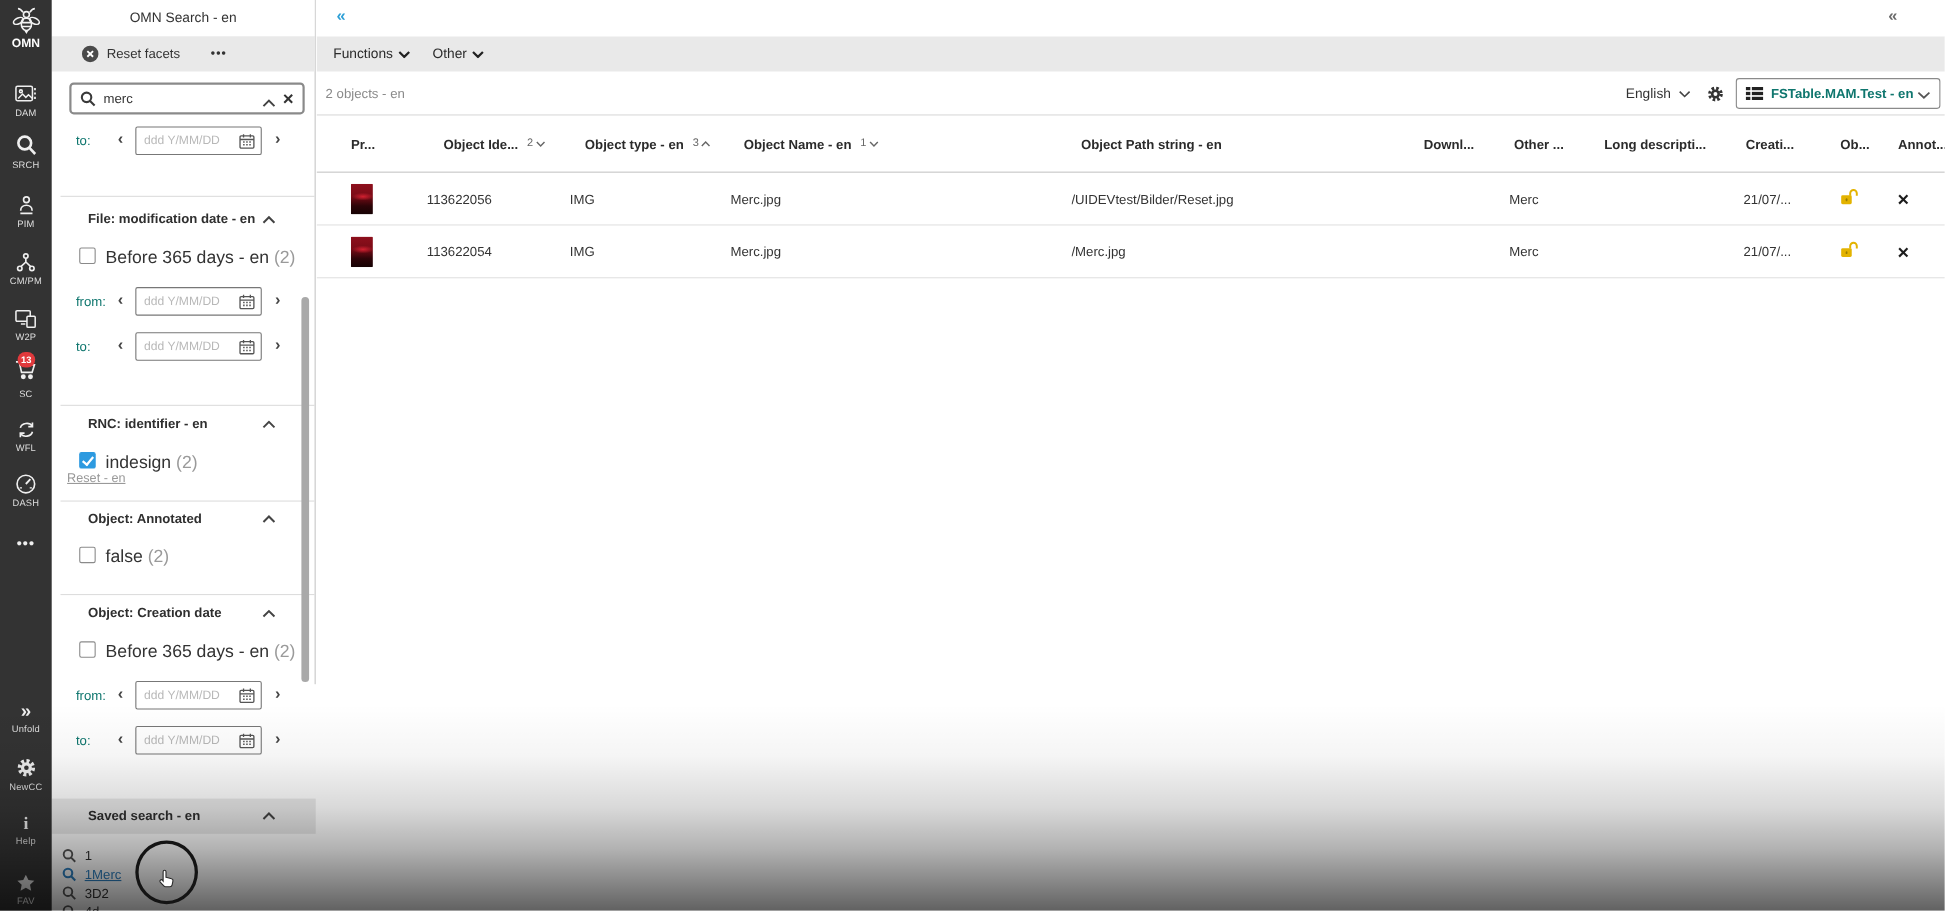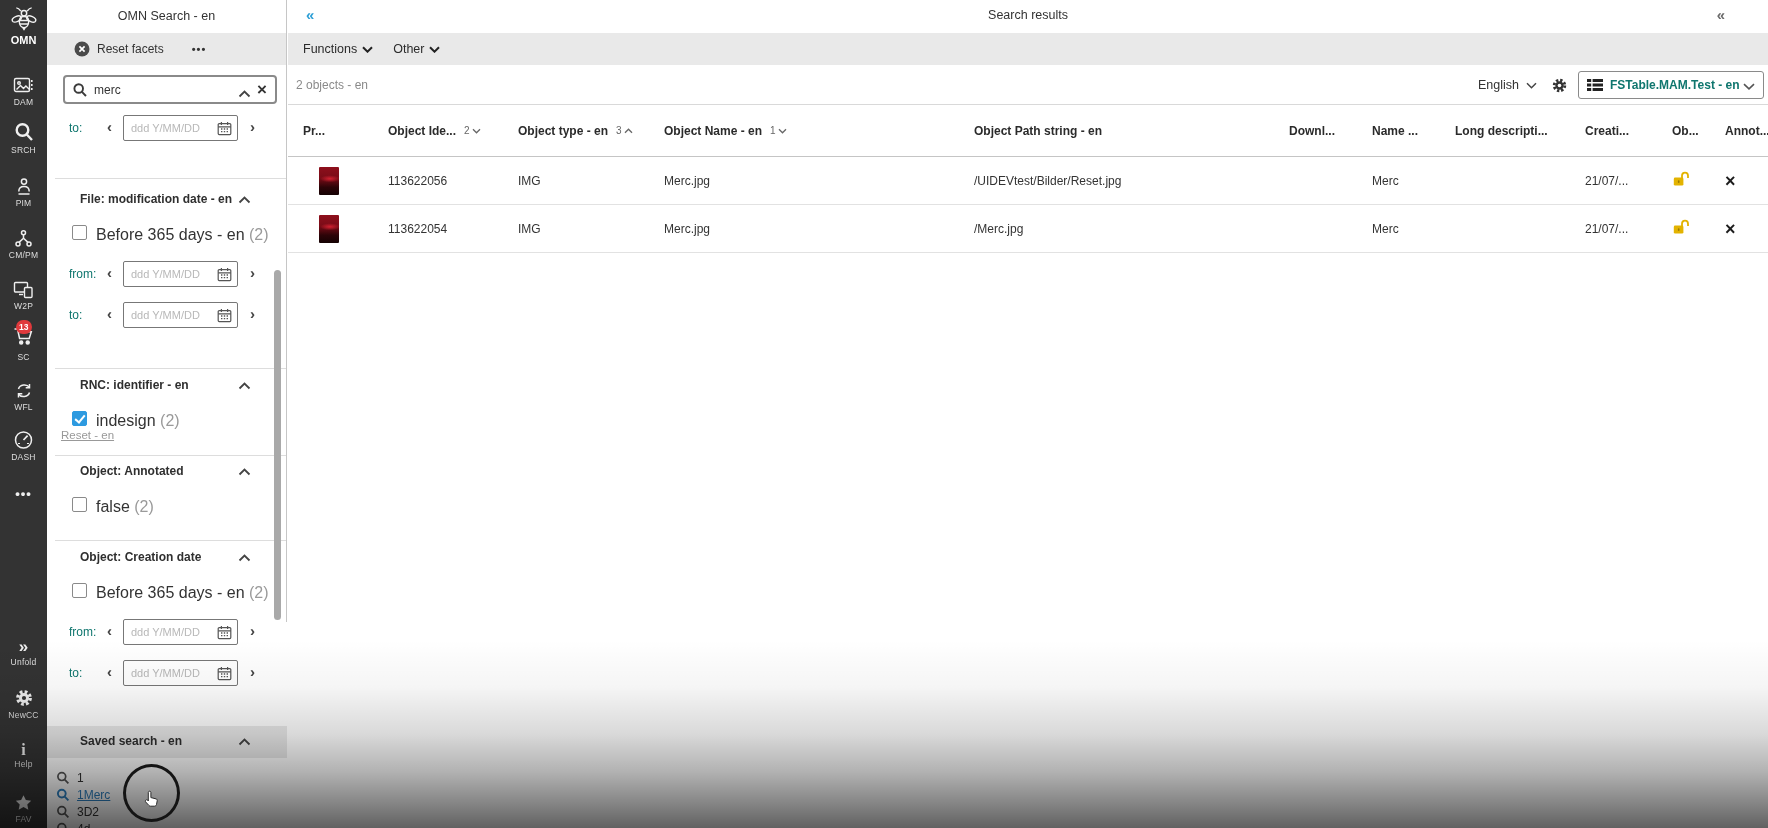--- a/index.html
+++ b/index.html
@@ -74,21 +74,21 @@
   .count-text { position:absolute; left:8px; top:13px; font-size:12px; color:#8a8a8a; }
   .ctrl-cluster { position:absolute; right:4px; top:0; height:40px; display:flex; align-items:center; }
   .lang { display:flex; align-items:center; font-size:12.5px; color:#333; }
   .lang svg { margin-left:7px; }
   .gear-wrap { margin:0 10px 0 14px; display:flex; }
   .view-select { width:186px; height:28px; border:1px solid #8a8a8a; border-radius:3px; background:#fff; display:flex; align-items:center; position:relative; }
   .view-select .ticon { margin-left:8px; }
   .view-select .vtext { font-size:12px; color:#0f766e; margin-left:7px; white-space:nowrap; overflow:hidden;font-weight:bold; }
   .view-select .vchev { position:absolute; right:8px; top:11px; }
 
-  .thead { display:flex; height:52px; border-bottom:1px solid #c5c5c5; align-items:center; }
+  .thead { display:flex; height:52px; border-bottom:1px solid #c5c5c5; align-items:center;padding-left:16px; }
   .th { font-size:12px; font-weight:bold; color:#2b2b2b; white-space:nowrap; overflow:hidden; display:flex; align-items:center; }
   .sort { font-size:10px; color:#666; font-weight:normal; margin-left:8px; display:flex; align-items:center; }
   .sort svg { margin-left:2px; }
   .tr { display:flex; height:48px; border-bottom:1px solid #e2e2e2; align-items:center; }
   .td { font-size:12px; color:#333; white-space:nowrap; overflow:hidden; }
   .c1 { width:100px; padding-left:15px; } .c2 { width:130px; } .c3 { width:146px; }
   .c4 { width:310px; } .c5 { width:315px; } .c6 { width:83px; } .c7 { width:83px; }
   .c8 { width:130px; } .c9 { width:87px; } .c10 { width:53px; } .c11 { width:43px; }
   .tr .c1 { padding-left:31px; }
   .thumb { width:20px; height:28px; border-radius:1px;
@@ -411,21 +411,20 @@
         </svg>
       <span class="slabel">4d</span>
     </div>
 
     <div class="scroll-thumb"></div>
   </div>
 
   <div id="main">
     <div class="main-header">
       <span class="collapse-left">«</span>
-      <span class="main-title">Search results</span>
       <span class="collapse-right">«</span>
     </div>
 
     <div class="main-toolbar">
       <div class="dd">
         <span>Functions</span>
         <svg width="11" height="7" viewBox="0 0 11 7" fill="none" stroke="#222" stroke-width="2">
             <path d="M1 1.3 L5.5 5.7 L10 1.3"></path>
           </svg>
       </div>
@@ -501,21 +500,21 @@
             </svg>
           </span>
       </div>
       <div class="th c5">
           <span>Object Path string - en</span>
         </div>
       <div class="th c6">
           <span>Downl...</span>
         </div>
       <div class="th c7">
-          <span>Name ...</span>
+          <span>Other ...</span>
         </div>
       <div class="th c8">
           <span>Long descripti...</span>
         </div>
       <div class="th c9">
           <span>Creati...</span>
         </div>
       <div class="th c10">
           <span>Ob...</span>
         </div>

